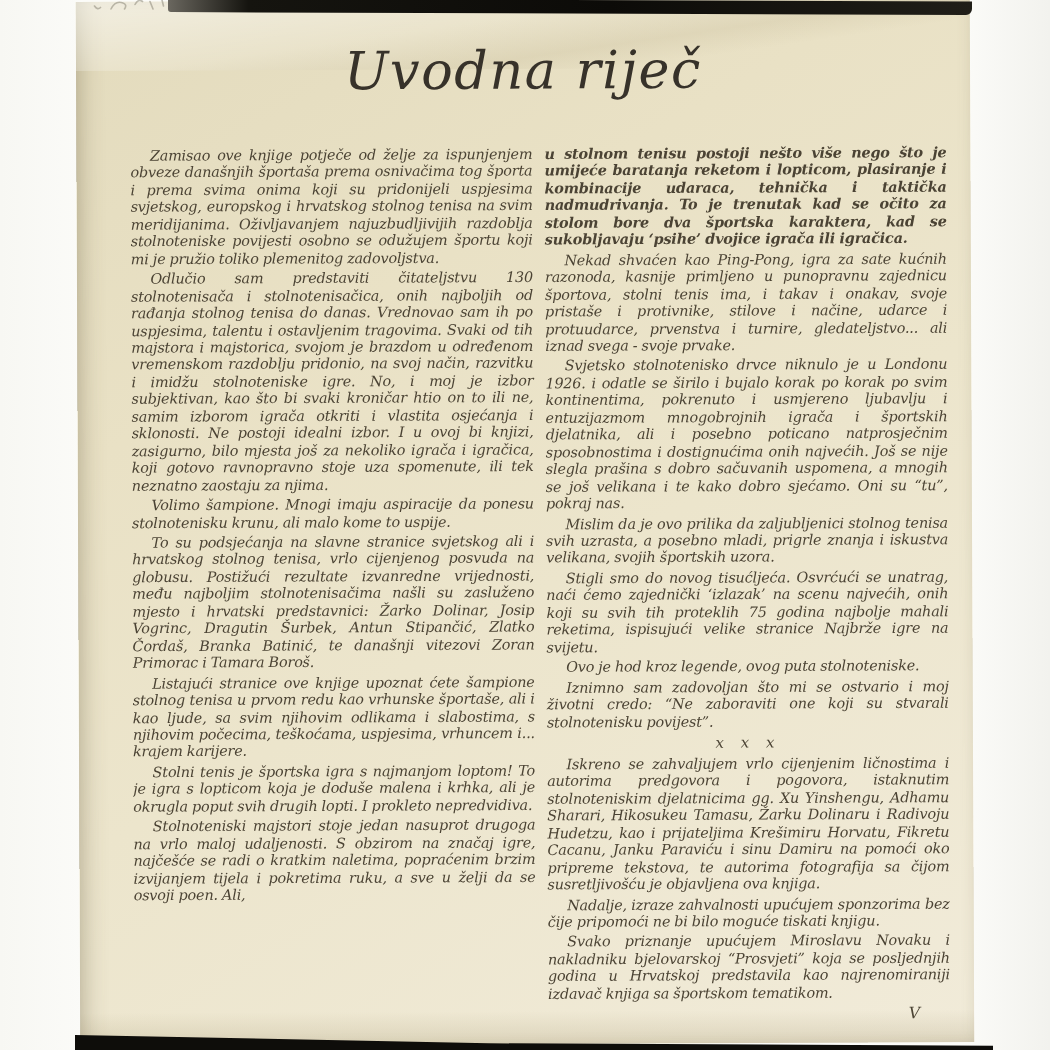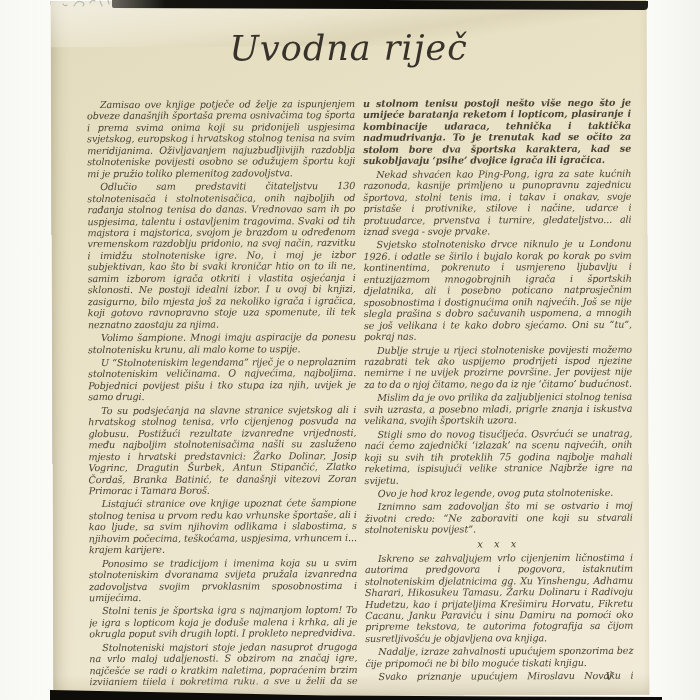--- a/index.html
+++ b/index.html
@@ -81,34 +81,31 @@
 <div class="backdrop"></div>
 
 <div class="page">
   <h1 class="title">Uvodna riječ</h1>
 
   <div class="columns">
     <div class="col">
         <p>Zamisao ove knjige potječe od želje za ispunjenjem obveze današnjih športaša prema osnivačima tog športa i prema svima onima koji su pridonijeli uspjesima svjetskog, europskog i hrvatskog stolnog tenisa na svim meridijanima. Oživljavanjem najuzbudljivijih razdoblja stolnoteniske povijesti osobno se odužujem športu koji mi je pružio toliko plemenitog zadovoljstva.</p>
         <p>Odlučio sam predstaviti čitateljstvu 130 stolnotenisača i stolnotenisačica, onih najboljih od rađanja stolnog tenisa do danas. Vrednovao sam ih po uspjesima, talentu i ostavljenim tragovima. Svaki od tih majstora i majstorica, svojom je brazdom u određenom vremenskom razdoblju pridonio, na svoj način, razvitku i imidžu stolnoteniske igre. No, i moj je izbor subjektivan, kao što bi svaki kroničar htio on to ili ne, samim izborom igrača otkriti i vlastita osjećanja i sklonosti. Ne postoji idealni izbor. I u ovoj bi knjizi, zasigurno, bilo mjesta još za nekoliko igrača i igračica, koji gotovo ravnopravno stoje uza spomenute, ili tek neznatno zaostaju za njima.</p>
         <p>Volimo šampione. Mnogi imaju aspiracije da ponesu stolnotenisku krunu, ali malo kome to uspije.</p>
-        <p>U “Stolnoteniskim legendama” riječ je o neprolaznim stolnoteniskim veličinama. O najvećima, najboljima. Pobjednici povijest pišu i tko stupa iza njih, uvijek je samo drugi.</p>
         <p>To su podsjećanja na slavne stranice svjetskog ali i hrvatskog stolnog tenisa, vrlo cijenjenog posvuda na globusu. Postižući rezultate izvanredne vrijednosti, među najboljim stolnotenisačima našli su zasluženo mjesto i hrvatski predstavnici: Žarko Dolinar, Josip Vogrinc, Dragutin Šurbek, Antun Stipančić, Zlatko Čordaš, Branka Batinić, te današnji vitezovi Zoran Primorac i Tamara Boroš.</p>
         <p>Listajući stranice ove knjige upoznat ćete šampione stolnog tenisa u prvom redu kao vrhunske športaše, ali i kao ljude, sa svim njihovim odlikama i slabostima, s njihovim počecima, teškoćama, uspjesima, vrhuncem i... krajem karijere.</p>
-        <p>Ponosimo se tradicijom i imenima koja su u svim stolnoteniskim dvoranama svijeta pružala izvanredna zadovoljstva svojim prvoklasnim sposobnostima i umijećima.</p>
         <p>Stolni tenis je športska igra s najmanjom loptom! To je igra s lopticom koja je doduše malena i krhka, ali je okrugla poput svih drugih lopti. I prokleto nepredvidiva.</p>
         <p>Stolnoteniski majstori stoje jedan nasuprot drugoga na vrlo maloj udaljenosti. S obzirom na značaj igre, najčešće se radi o kratkim naletima, popraćenim brzim izvijanjem tijela i pokretima ruku, a sve u želji da se osvoji poen. Ali,</p>
       </div>
 
     <div class="col no-indent-first">
       <div class="no-indent-first">
           <p>u stolnom tenisu postoji nešto više nego što je umijeće baratanja reketom i lopticom, plasiranje i kombinacije udaraca, tehnička i taktička nadmudrivanja. To je trenutak kad se očito za stolom bore dva športska karaktera, kad se sukobljavaju ‘psihe’ dvojice igrača ili igračica.</p>
           <p>Nekad shvaćen kao Ping-Pong, igra za sate kućnih razonoda, kasnije primljeno u punopravnu zajednicu športova, stolni tenis ima, i takav i onakav, svoje pristaše i protivnike, stilove i načine, udarce i protuudarce, prvenstva i turnire, gledateljstvo... ali iznad svega - svoje prvake.</p>
           <p>Svjetsko stolnotenisko drvce niknulo je u Londonu 1926. i odatle se širilo i bujalo korak po korak po svim kontinentima, pokrenuto i usmjereno ljubavlju i entuzijazmom mnogobrojnih igrača i športskih djelatnika, ali i posebno poticano natprosječnim sposobnostima i dostignućima onih najvećih. Još se nije slegla prašina s dobro sačuvanih uspomena, a mnogih se još velikana i te kako dobro sjećamo. Oni su “tu”, pokraj nas.</p>
-          <p>Dublje struje u rijeci stolnoteniske povijesti možemo razabrati tek ako uspijemo prodrijeti ispod njezine nemirne i ne uvijek prozirne površine. Jer povijest nije za to da o njoj čitamo, nego da iz nje ‘čitamo’ budućnost.</p>
           <p>Mislim da je ovo prilika da zaljubljenici stolnog tenisa svih uzrasta, a posebno mladi, prigrle znanja i iskustva velikana, svojih športskih uzora.</p>
           <p>Stigli smo do novog tisućljeća. Osvrćući se unatrag, naći ćemo zajednički ‘izlazak’ na scenu najvećih, onih koji su svih tih proteklih 75 godina najbolje mahali reketima, ispisujući velike stranice Najbrže igre na svijetu.</p>
           <p>Ovo je hod kroz legende, ovog puta stolnoteniske.</p>
           <p>Iznimno sam zadovoljan što mi se ostvario i moj životni credo: “Ne zaboraviti one koji su stvarali stolnotenisku povijest”.</p>
         </div>
       <div class="separator">x x x</div>
       <div>
           <p>Iskreno se zahvaljujem vrlo cijenjenim ličnostima i autorima predgovora i pogovora, istaknutim stolnoteniskim djelatnicima gg. Xu Yinshengu, Adhamu Sharari, Hikosukeu Tamasu, Žarku Dolinaru i Radivoju Hudetzu, kao i prijateljima Krešimiru Horvatu, Fikretu Cacanu, Janku Paraviću i sinu Damiru na pomoći oko pripreme tekstova, te autorima fotografija sa čijom susretljivošću je objavljena ova knjiga.</p>
           <p>Nadalje, izraze zahvalnosti upućujem sponzorima bez čije pripomoći ne bi bilo moguće tiskati knjigu.</p>
           <p>Svako priznanje upućujem Miroslavu Novaku i nakladniku bjelovarskoj “Prosvjeti” koja se posljednjih godina u Hrvatskoj predstavila kao najrenomiraniji izdavač knjiga sa športskom tematikom.</p>

